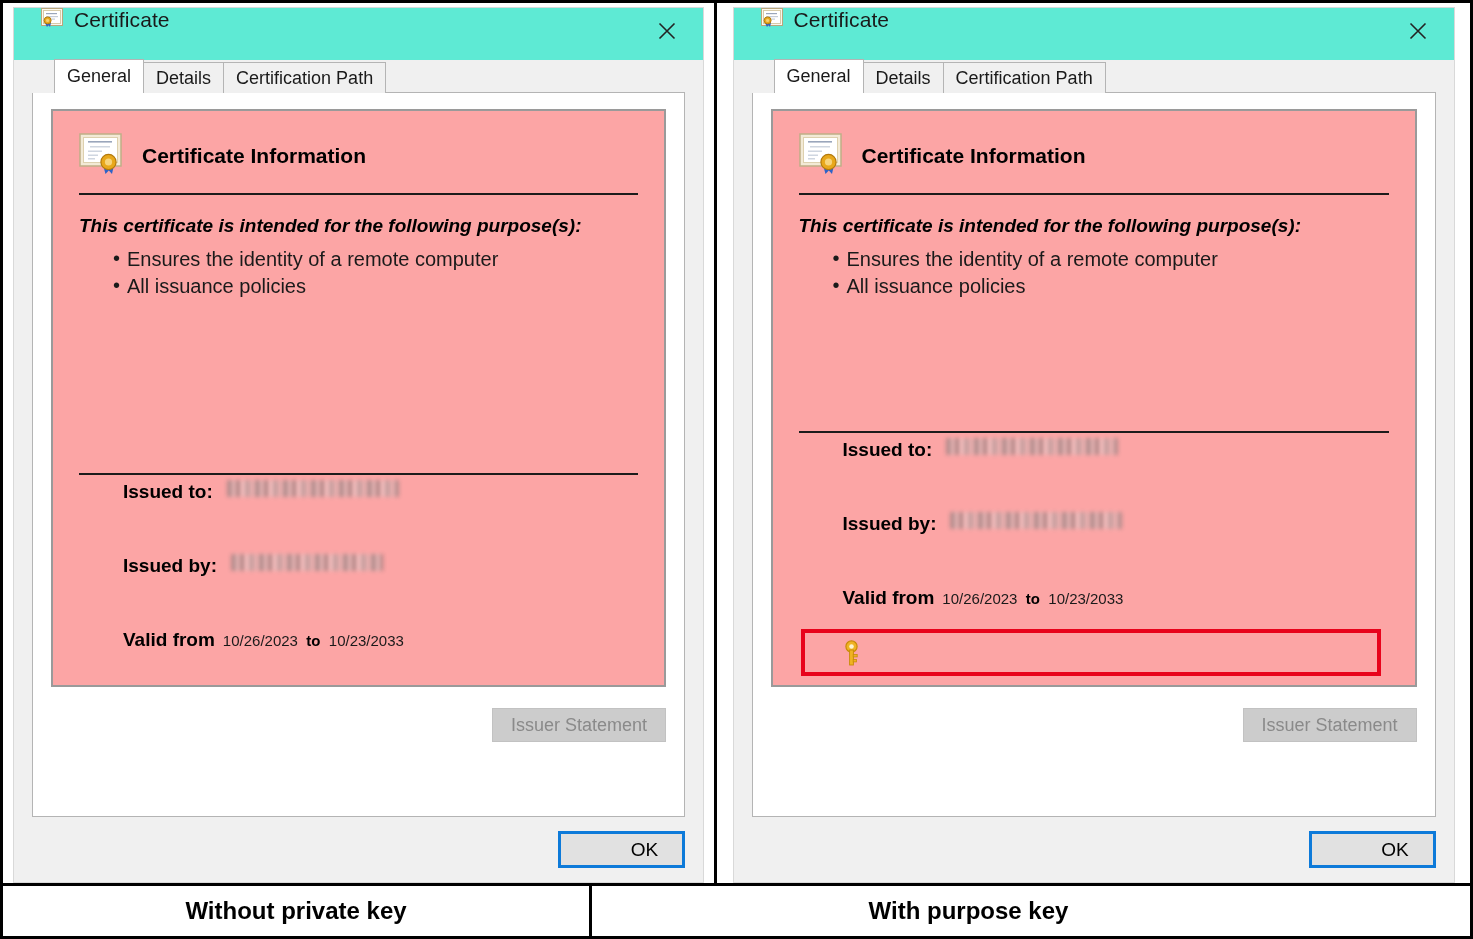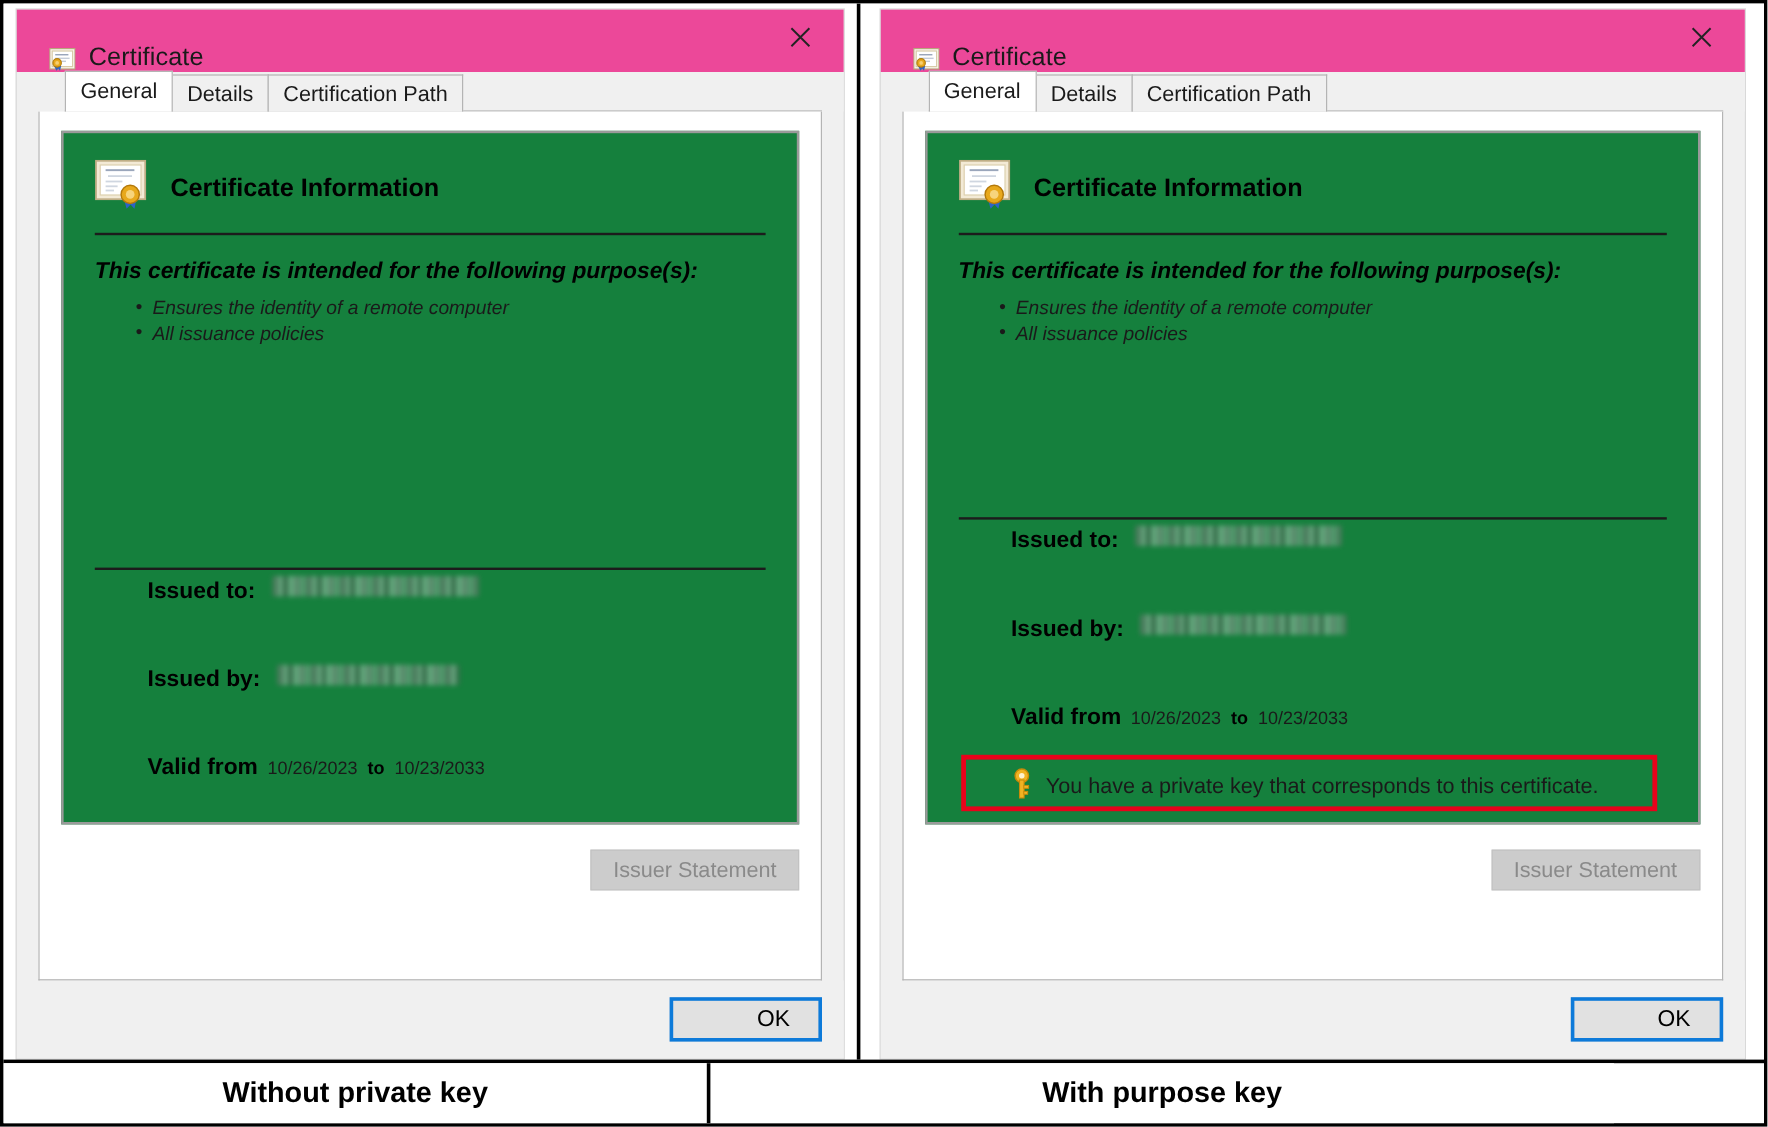--- a/index.html
+++ b/index.html
@@ -47,23 +47,23 @@
     border: 1px solid #d9d9d9;
     display: flex;
     flex-direction: column;
   }
   .dialog.d-left  { width: 691px; height: 876px; }
   .dialog.d-right { width: 722px; height: 876px; }
 
   
   .titlebar {
     height: 52px;
-    background: #ec4899;
-    display: flex;
-    align-items: flex-end;
+    background: #5eead4;
+    display: flex;
+    align-items: flex-start;
     flex: 0 0 auto;
     position: relative;
   }
   .titlebar-icon {
     margin-left: 27px;
     width: 22px; height: 20px;
     flex: 0 0 auto;
   }
   .titlebar-text {
     margin-left: 11px;
@@ -127,21 +127,21 @@
     border-top: none;
     position: relative;
     padding: 16px 18px 0 18px;
     display: flex;
     flex-direction: column;
   }
 
   
   .certpanel {
     border: 2px solid #9a9a9a;
-    background: #15803d;
+    background: #fca5a5;
     position: relative;
     padding: 22px 26px 10px 26px;
     display: flex;
     flex-direction: column;
   }
   .certpanel.p-left  { height: 578px; }
   .certpanel.p-right { height: 578px; }
 
   .cert-head {
     display: flex;
@@ -166,25 +166,24 @@
     color: #000000;
     margin-top: 20px;
     font-style: italic;
   }
   .purpose-list {
     margin-top: 9px;
     padding-left: 48px;
   }
   .purpose-list li {
     list-style: none;
-    font-size: 16px;
+    font-size: 20px;
     color: #1a1a1a;
     line-height: 1.34;
     position: relative;
-    font-style: italic;
   }
   .purpose-list li::before {
     content: "\2022";
     position: absolute;
     left: -14px;
     top: -1px;
   }
 
   .spacer { flex: 1 1 auto; }
 
@@ -527,21 +526,20 @@
               <div class="privkey-row">
                 <span>
                   <svg width="17" height="26" viewBox="0 0 17 26">
                     <circle cx="8.5" cy="6.5" r="5.6" fill="#f0b323" stroke="#c88a08" stroke-width="1.2"></circle>
                     <circle cx="8.5" cy="6.5" r="2.3" fill="#fdf3d0"></circle>
                     <rect x="6.6" y="10" width="3.8" height="15" fill="#f0b323" stroke="#c88a08" stroke-width="0.9"></rect>
                     <rect x="10.2" y="14.5" width="4" height="2.4" fill="#f0b323" stroke="#c88a08" stroke-width="0.8"></rect>
                     <rect x="10.2" y="19.5" width="3.2" height="2.4" fill="#f0b323" stroke="#c88a08" stroke-width="0.8"></rect>
                   </svg>
                 </span>
-                <span class="privkey-text">You have a private key that corresponds to this certificate.</span>
               </div>
             </div>
 
           </div>
 
           <div class="issuer-area">
             <div class="btn-issuer">
               <span>Issuer Statement</span>
             </div>
           </div>

